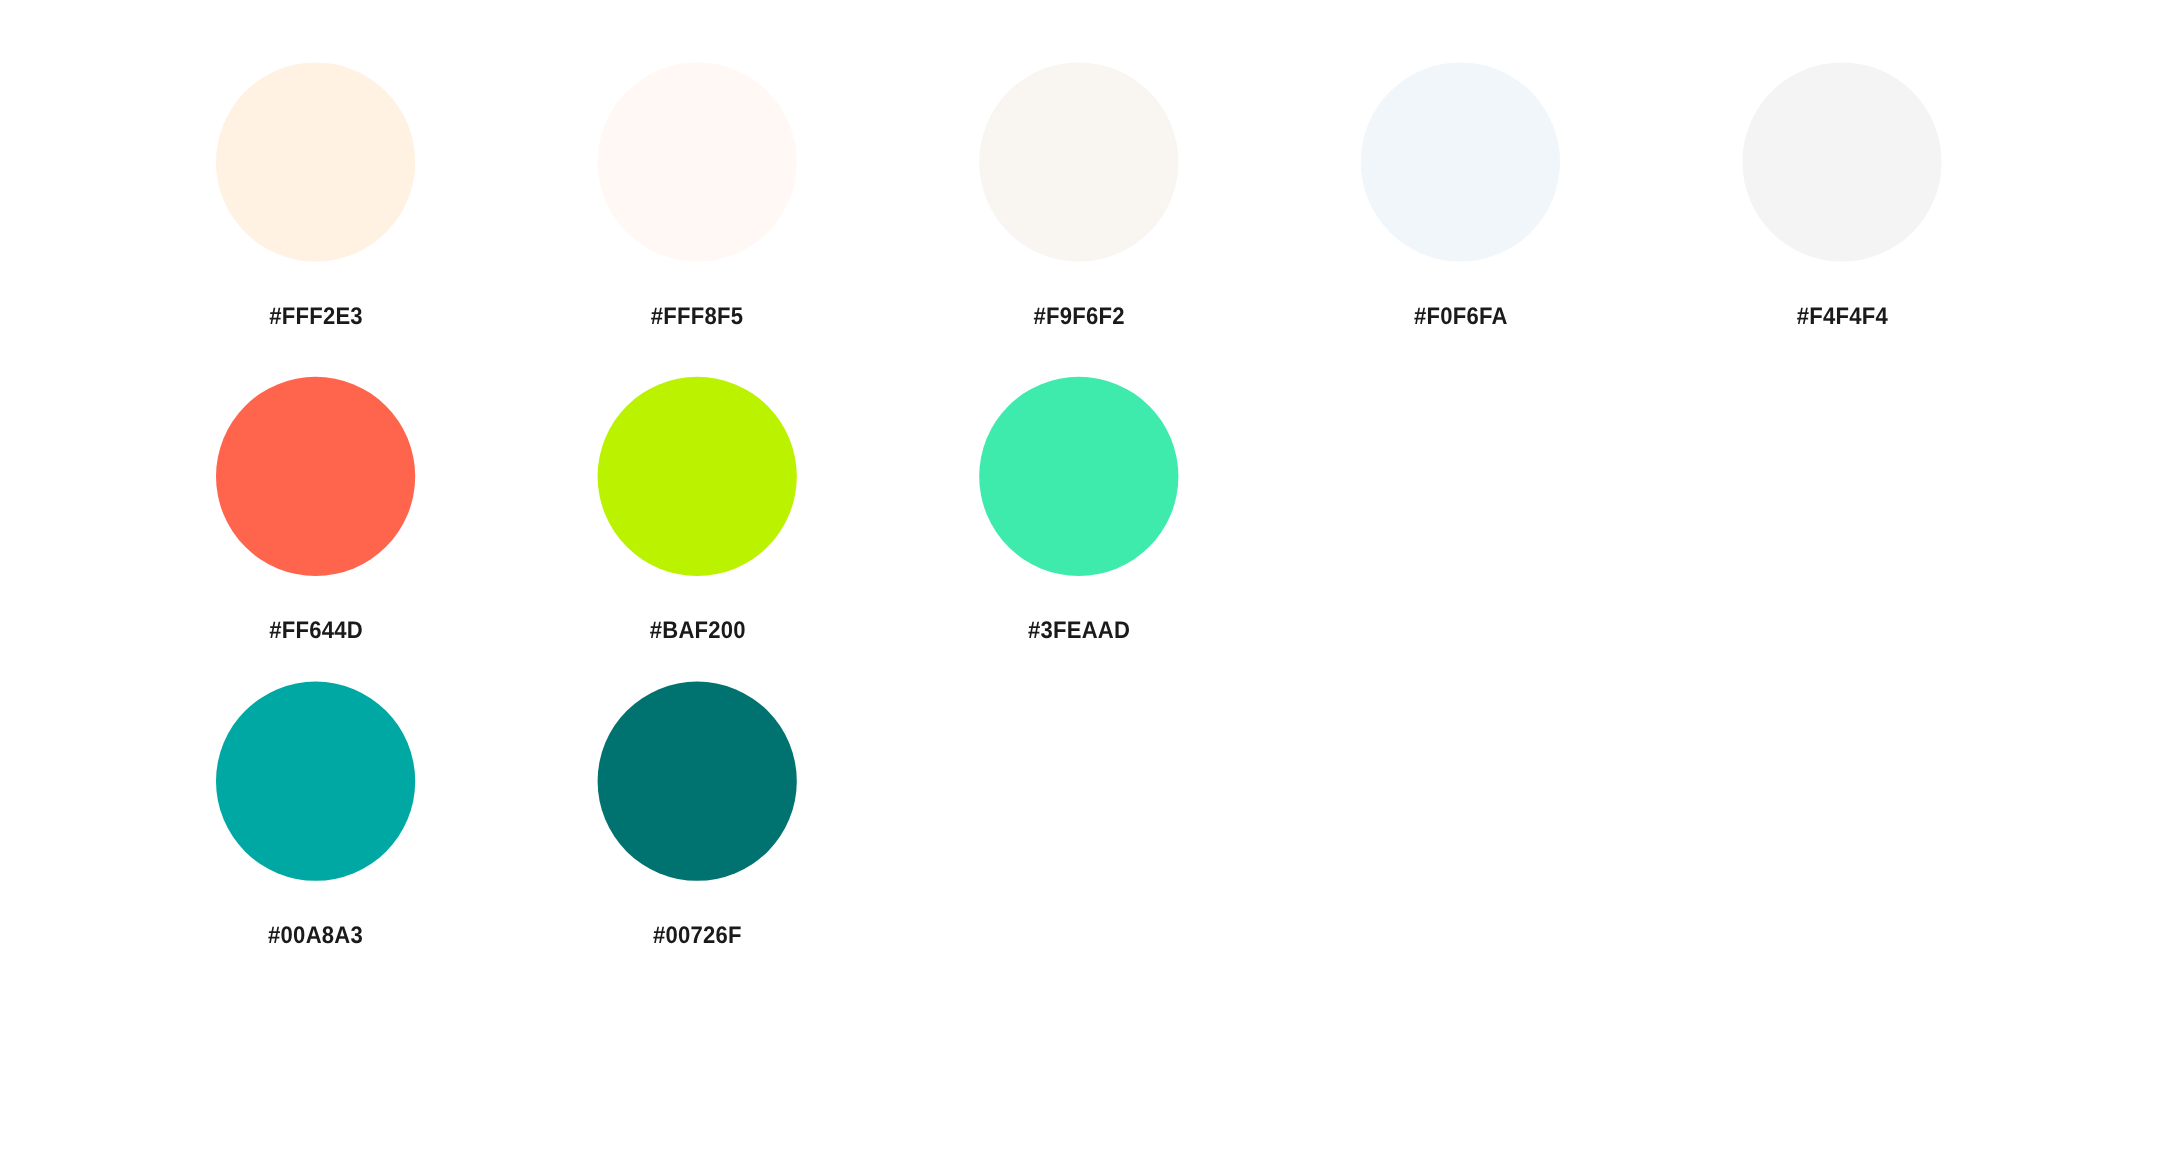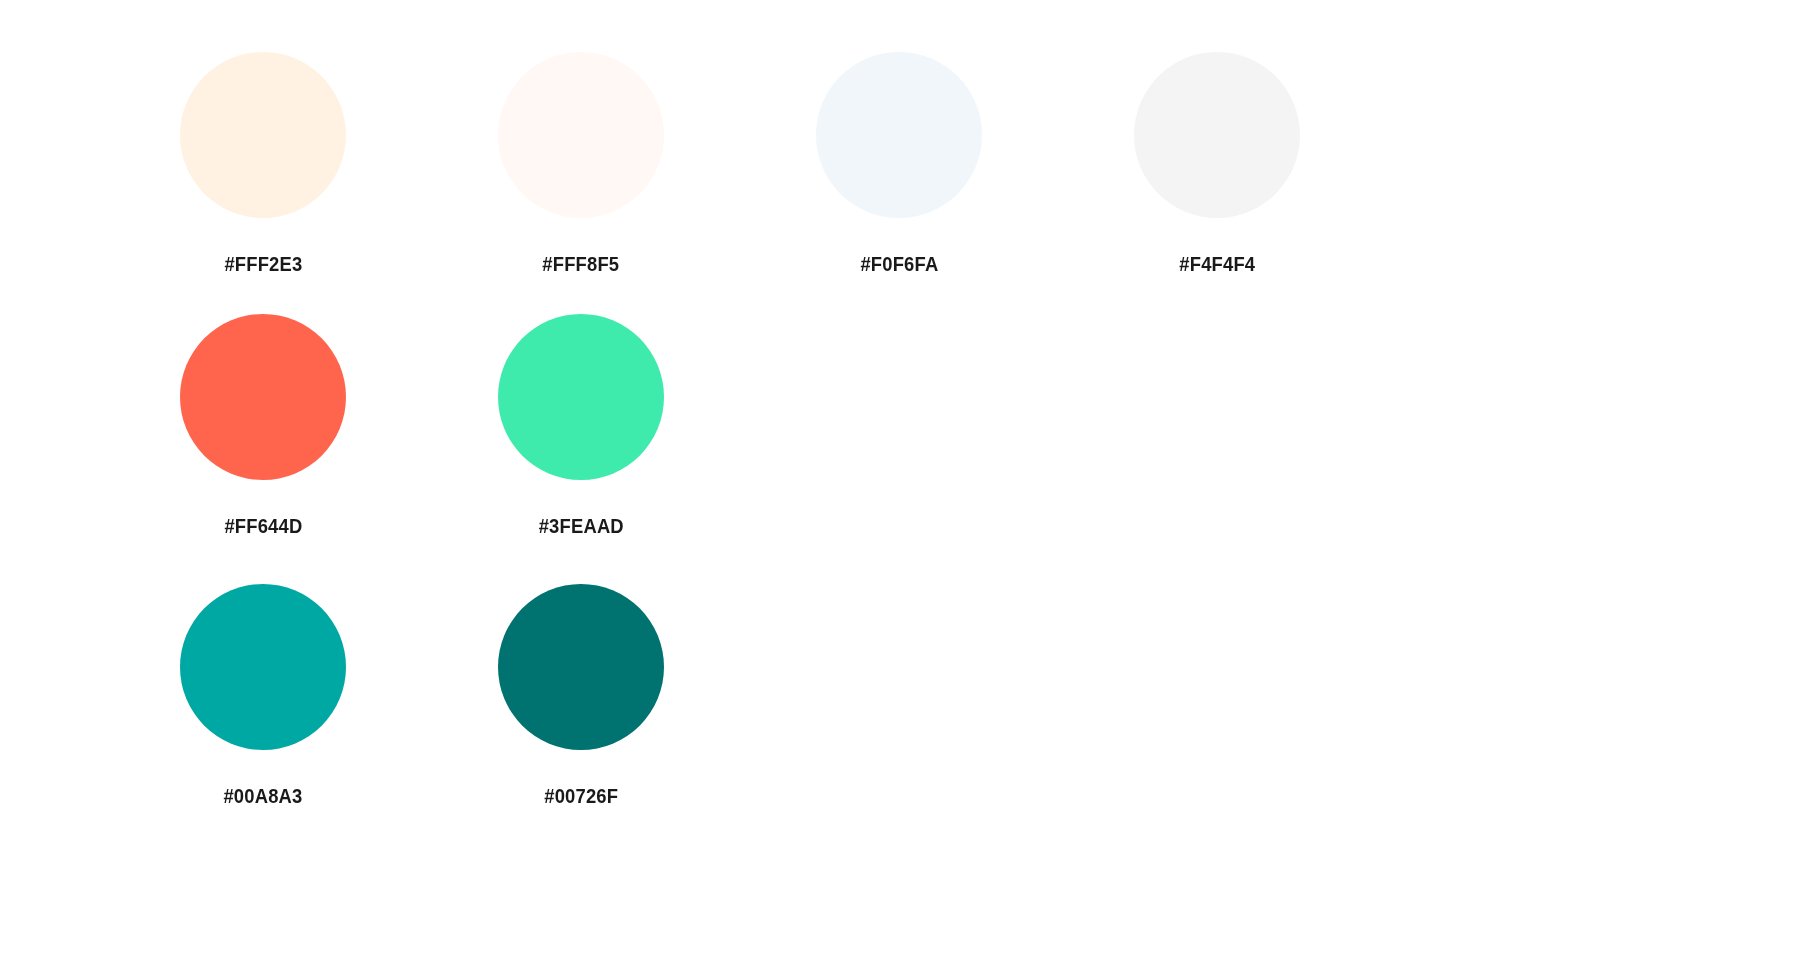--- a/index.html
+++ b/index.html
@@ -65,52 +65,60 @@
     color: #1a1a1a;
     text-align: center;
     white-space: nowrap;
     line-height: 1;
     transform: scaleX(0.92);
     transform-origin: center center;
   }
 
   
   .palette-row.row-tints    { margin-bottom: 22px; }
-  .palette-row.row-brights  { margin-bottom: 30px; }
+  .palette-row.row-brights  { margin-bottom: 14px; }
   .palette-row.row-darks    { margin-bottom: 0; align-items: center; }
 </style>
 </head>
 <body style="background: rgb(255, 255, 255);">
 
 <div id="palette-board" style="background: rgb(255, 255, 255);">
   <div class="palette-grid">
 
     <div class="palette-row row-tints">
       <div class="swatch-cell">
         <div class="swatch-circle" style="background: rgb(255, 242, 227);"></div>
         <div class="swatch-label" style="color: rgb(26, 26, 26);">#FFF2E3</div>
       </div>
       <div class="swatch-cell">
         <div class="swatch-circle" style="background: rgb(255, 248, 245);"></div>
         <div class="swatch-label" style="color: rgb(26, 26, 26);">#FFF8F5</div>
       </div>
       <div class="swatch-cell">
+        <div class="swatch-circle" style="background: rgb(249, 246, 242);"></div>
+        <div class="swatch-label" style="color: rgb(26, 26, 26);">#F9F6F2</div>
+      </div>
+      <div class="swatch-cell">
         <div class="swatch-circle" style="background: rgb(240, 246, 250);"></div>
         <div class="swatch-label" style="color: rgb(26, 26, 26);">#F0F6FA</div>
       </div>
       <div class="swatch-cell">
         <div class="swatch-circle" style="background: rgb(244, 244, 244);"></div>
         <div class="swatch-label" style="color: rgb(26, 26, 26);">#F4F4F4</div>
       </div>
     </div>
 
     <div class="palette-row row-brights">
       <div class="swatch-cell">
         <div class="swatch-circle" style="background: rgb(255, 100, 77);"></div>
         <div class="swatch-label" style="color: rgb(26, 26, 26);">#FF644D</div>
+      </div>
+      <div class="swatch-cell">
+        <div class="swatch-circle" style="background: rgb(186, 242, 0);"></div>
+        <div class="swatch-label" style="color: rgb(26, 26, 26);">#BAF200</div>
       </div>
       <div class="swatch-cell">
         <div class="swatch-circle" style="background: rgb(63, 234, 173);"></div>
         <div class="swatch-label" style="color: rgb(26, 26, 26);">#3FEAAD</div>
       </div>
     </div>
 
     <div class="palette-row row-darks">
       <div class="swatch-cell">
         <div class="swatch-circle" style="background: rgb(0, 168, 163);"></div>

